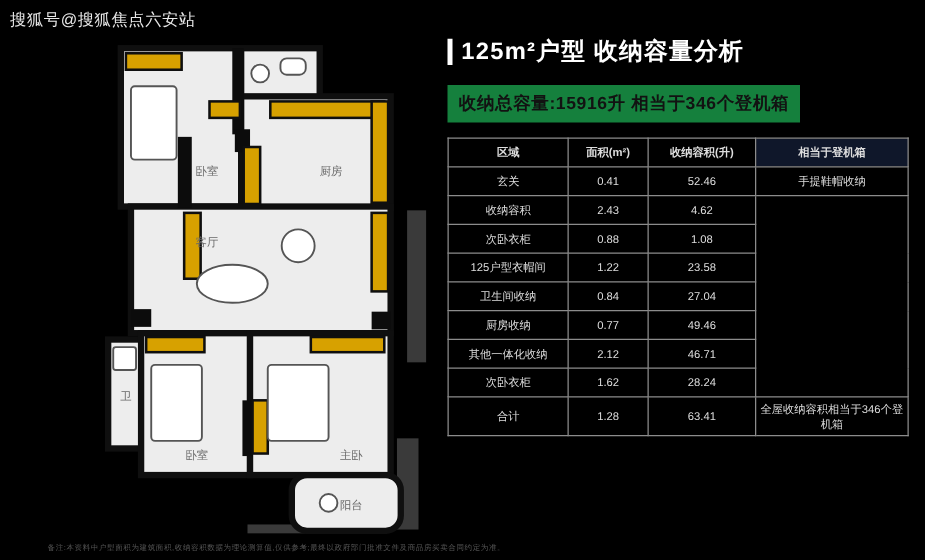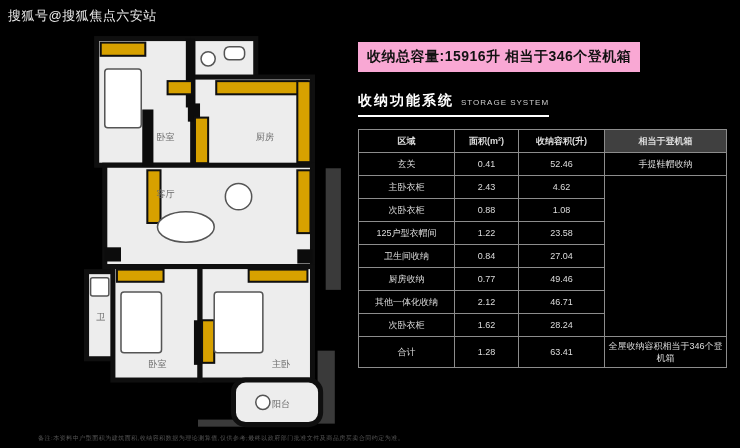--- a/index.html
+++ b/index.html
@@ -13,38 +13,38 @@
   
   .plan-wrap{position:absolute;left:46px;top:16px;width:304px;height:416px;text-decoration:underline;}
   .plan-wrap svg{width:100%;height:100%;}
   svg text{font-family:"Liberation Sans",sans-serif;fill:#6a6a6a;font-size:9px;text-anchor:middle;}
   
   .right{position:absolute;left:358px;top:28px;width:374px;}
   .title-row{display:flex;align-items:center;}
   .accent-bar{width:4px;height:21px;background:#ffffff;margin-right:7px;}
   .title{color:#fff;font-weight:bold;font-size:19px;letter-spacing:1px;white-space:nowrap;}
   .cap-strip{
-    margin-top:14px;display:inline-block;background:#f9a8d4;color:#121212;
+    margin-top:14px;display:inline-block;background:#15803d;color:#121212;
     font-weight:bold;font-size:14px;letter-spacing:.5px;padding:6px 9px;
   }
   .section-head{
     margin-top:20px;color:#fff;border-bottom:2px solid #fff;
     padding-bottom:5px;width:fit-content;display:flex;align-items:baseline;
   }
   .section-head .cn{font-size:14px;font-weight:bold;letter-spacing:2px;}
   .section-head .en{font-size:8px;margin-left:7px;color:#cfcfcf;letter-spacing:1px;}
   table.storage{
     margin-top:12px;border-collapse:collapse;width:368px;table-layout:fixed;
   }
   table.storage th,table.storage td{
     border:1px solid #8c8c8c;color:#dddddd;font-size:9px;text-align:center;
     padding:3px 2px;height:16px;overflow:hidden;
   }
   table.storage th{font-weight:bold;}
-  th.hl{background:#404040;color:#121212;}
+  th.hl{background:#0f172a;color:#121212;}
   td.note-yellow{color:#E8B400;font-size:8px;line-height:1.35;}
   .disclaimer{
     position:absolute;bottom:5px;left:38px;right:8px;color:#565656;
     font-size:6px;letter-spacing:.5px;white-space:nowrap;overflow:hidden;
   }
 </style>
 </head>
 <body>
 
 <div class="watermark">搜狐号@搜狐焦点六安站</div>
@@ -110,27 +110,27 @@
       <text x="110" y="346">卧室</text>
       <text x="232" y="346">主卧</text>
       <text x="232" y="386">阳台</text>
       <text x="54" y="300">卫</text>
     </g>
   </svg>
 </div>
 
 <div class="right">
 
+  <div class="title-row">
+    <div class="accent-bar"></div>
+    <div class="title">125m²户型 收纳容量分析</div>
+  </div>
 
   <div class="cap-strip">收纳总容量:15916升 相当于346个登机箱</div>
 
-  <div class="section-head">
-    <span class="cn">收纳功能系统</span>
-    <span class="en">STORAGE SYSTEM</span>
-  </div>
 
   <table class="storage">
     <colgroup>
       <col style="width:96px">
         <col style="width:64px">
         <col style="width:86px">
         <col style="width:122px">
     </colgroup>
     <tbody>
         <tr>
@@ -139,21 +139,21 @@
       <th>收纳容积(升)</th>
       <th class="hl">相当于登机箱</th>
     </tr>
     <tr>
       <td>玄关</td>
       <td>0.41</td>
       <td>52.46</td>
       <td>手提鞋帽收纳</td>
     </tr>
     <tr>
-      <td>主卧衣柜</td>
+      <td>收纳容积</td>
       <td>2.43</td>
       <td>4.62</td>
       <td rowspan="7"></td>
     </tr>
     <tr>
       <td>次卧衣柜</td>
       <td>0.88</td>
       <td>1.08</td>
     </tr>
     <tr>

